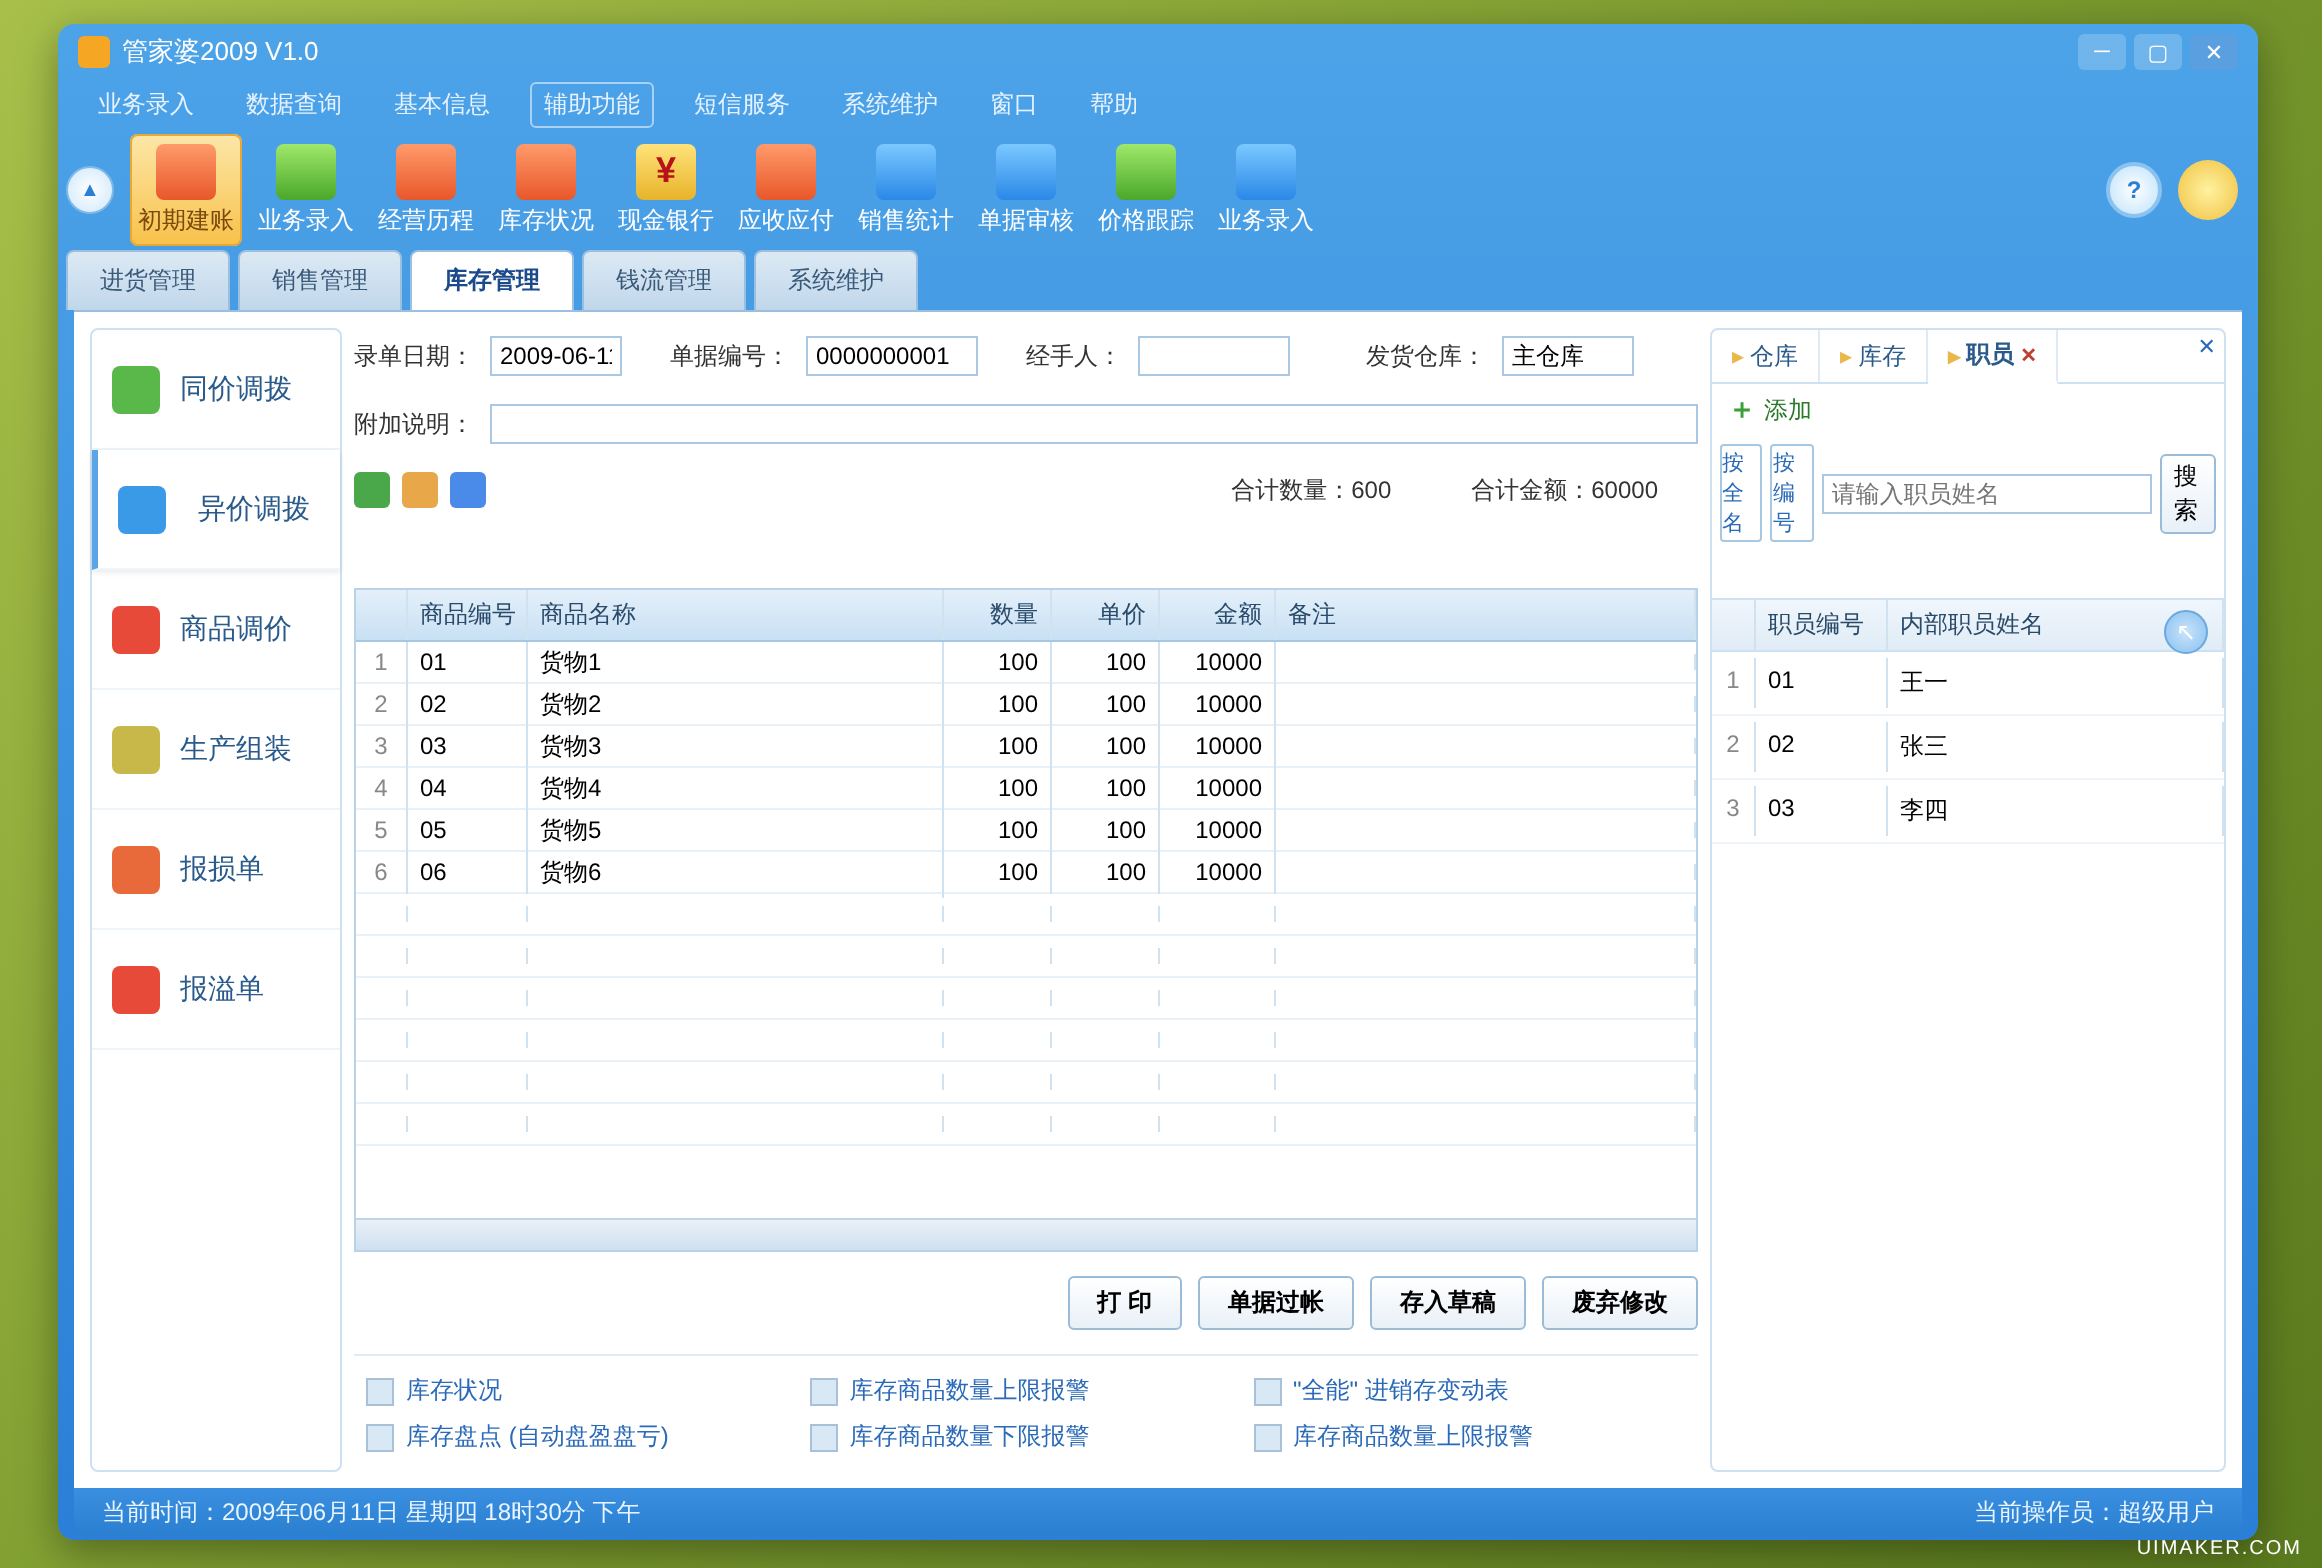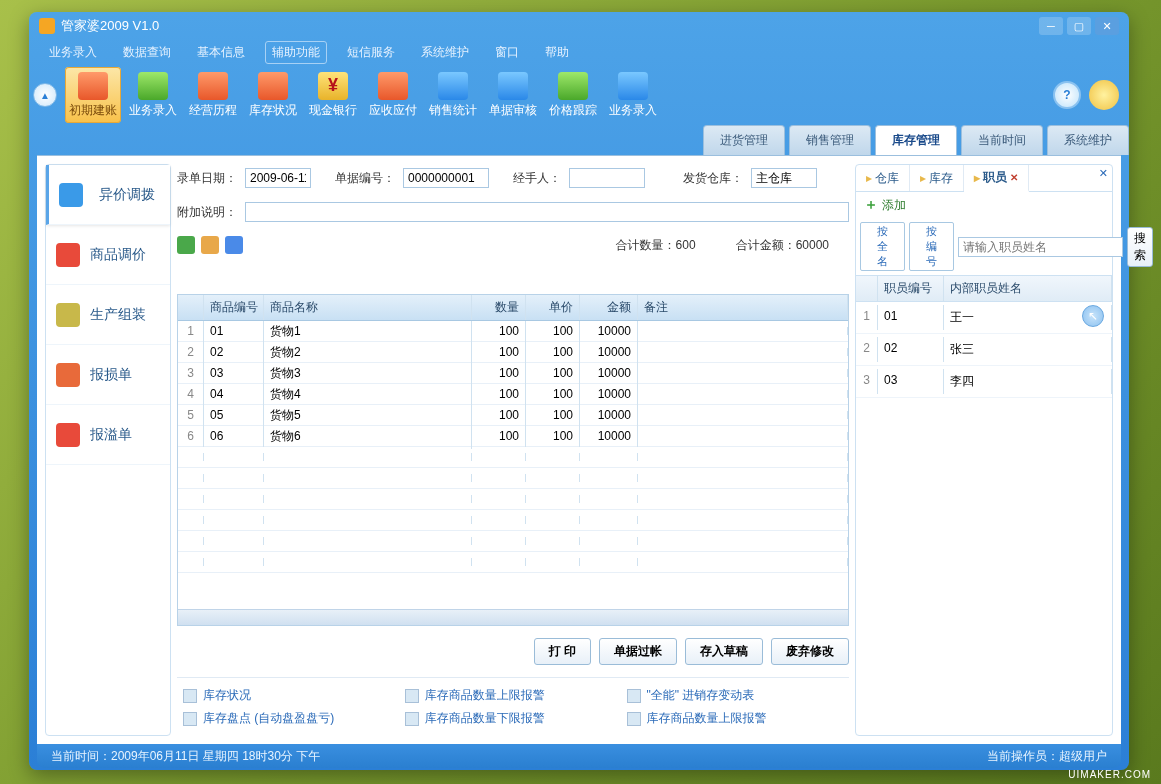--- a/index.html
+++ b/index.html
@@ -26,21 +26,21 @@
 .ic-red { background: linear-gradient(#ff9a6a,#e8572a); }
 .ic-grn { background: linear-gradient(#9ee86a,#4aa82a); }
 .ic-yel { background: linear-gradient(#ffe37a,#e8b32a); color:#b6121a;font-weight:bold; }
 .ic-blu2 { background: linear-gradient(#7ac8ff,#2a88e8); }
 .tright { margin-left: auto; display: flex; gap: 8px; align-items: center; }
 .roundbtn { width: 28px; height: 28px; border-radius: 50%; background: radial-gradient(#fff,#bde2fb); border: 2px solid #8ac2f0; cursor: pointer; display:flex;align-items:center;justify-content:center;color:#2a7fd6;font-weight:bold; }
 .feath { width: 30px; height: 30px; background: radial-gradient(#fff2a0,#f0c040); border-radius: 50%; cursor: pointer; }
 
 .content { flex: 1; background: #fff; margin: 0 8px 0 8px; border-radius: 4px 4px 0 0; display: flex; flex-direction: column; position: relative; }
 
-.maintabs { display: flex; gap: 4px; padding: 0 0 0 4px; margin-top: -1px; background: transparent; position: relative; top: 0; justify-content: flex-end; }
+.maintabs { display: flex; gap: 4px; padding: 0 0 0 4px; margin-top: -1px; background: transparent; position: relative; top: 0; }
 .mtab { padding: 6px 16px; background: linear-gradient(#dce9f4,#c0d7eb); border: 1px solid #9bbfde; border-bottom: none; border-radius: 4px 4px 0 0; cursor: pointer; color: #3a5a7a; }
 .mtab.active { background: #fff; color: #1a4a8a; font-weight: bold; }
 
 .inner { flex: 1; display: flex; background: #fff; border-top: 1px solid #9bbfde; padding: 8px; gap: 6px; position: relative; }
 
 
 .leftnav { width: 126px; border: 1px solid #cde1f2; border-radius: 4px; background: #fff; display: flex; flex-direction: column; }
 .lnitem { height: 60px; display: flex; align-items: center; gap: 10px; padding: 0 10px; border-bottom: 1px solid #eef5fb; cursor: pointer; font-size: 14px; color: #2a5a8a; }
 .lnitem .lic { width: 24px; height: 24px; border-radius: 4px; }
 .lnitem.sel { background: #fff; box-shadow: 0 1px 3px rgba(0,0,0,.1); border-left: 3px solid #5aa5e8; gap: 16px; }
@@ -74,22 +74,22 @@
 
 .rpanel { width: 258px; border: 1px solid #cde1f2; border-radius: 4px; display: flex; flex-direction: column; position: relative; }
 .rclose { position: absolute; right: 4px; top: 2px; color: #2a6ab8; cursor: pointer; font-size: 11px; }
 .rtabs { display: flex; border-bottom: 1px solid #cde1f2; }
 .rtab { padding: 4px 10px; cursor: pointer; color: #2a5a8a; border-right: 1px solid #e0eaf4; display:flex;align-items:center;gap:3px; }
 .rtab.active { background: #fff; border-bottom: 2px solid #fff; margin-bottom: -1px; font-weight: bold; }
 .rtab .tx { color:#c04030;font-size:10px; }
 .raddbtn { padding: 4px 8px; display:flex;align-items:center;gap:4px;color:#2a7a2a;cursor:pointer; }
 .raddbtn .plus { color:#3aa03a;font-weight:bold;font-size:14px; }
 .rsearch { display: flex; gap: 4px; padding: 4px; align-items: center; }
-.linkbtn { color: #2a6ab8; border: 1px solid #a8c8e2; padding: 1px 16px; border-radius: 2px; cursor: pointer; font-size: 11px; }
-.rgrid { flex: 1; border-top: 1px solid #cde1f2; display:flex;flex-direction:column; }
+.linkbtn { color: #2a6ab8; border: 1px solid #a8c8e2; padding: 1px 0; border-radius: 2px; cursor: pointer; font-size: 11px; }
+.rgrid { flex: 1; border-top: 1px solid #cde1f2; display:flex;flex-direction:column;margin-top:24px; }
 .rghead { display: flex; background: linear-gradient(#f0f6fc,#e0ecf6); border-bottom:1px solid #cde1f2; }
 .rc0{width:22px;text-align:center;color:#888;} .rc1{width:66px;} .rc2{flex:1;}
 .rgrow { display: flex; border-bottom: 1px solid #eef4fa; padding: 3px 0; }
 .hint { position: absolute; right: 8px; top: 140px; width: 22px; height: 22px; border-radius: 50%; background: radial-gradient(#c8e4fa,#8ac0f0); border:1px solid #6aa8e0; cursor:pointer; display:flex;align-items:center;justify-content:center;color:#fff; }
 
 .statusbar { height: 24px; background: linear-gradient(#3a8fe0,#2a7fd0); color: #e8f4ff; display: flex; align-items: center; padding: 0 14px; border-radius: 0 0 8px 8px; margin: 0 8px 2px 8px; font-size: 12px; }
 .statusbar .r { margin-left: auto; }
 </style>
 </head>
 <body>
@@ -164,28 +164,32 @@
     <div class="tright">
       <div class="roundbtn">?</div>
       <div class="feath"></div>
     </div>
   </div>
 
   <div class="maintabs" id="maintabs">
       <div class="mtab">进货管理</div>
       <div class="mtab">销售管理</div>
       <div class="mtab active">库存管理</div>
-      <div class="mtab">当前时间</div>
+      <div class="mtab">钱流管理</div>
       <div class="mtab">系统维护</div>
     </div>
 
   <div class="content">
     <div class="inner">
 
       <div class="leftnav" id="leftnav">
+          <div class="lnitem">
+            <div class="lic" style="background:#5ab84a"></div>
+            <span>同价调拨</span>
+          </div>
           <div class="lnitem sel">
             <div class="lic" style="background:#3a9ae8"></div>
             <span>异价调拨</span>
           </div>
           <div class="lnitem">
             <div class="lic" style="background:#e84a3a"></div>
             <span>商品调价</span>
           </div>
           <div class="lnitem">
             <div class="lic" style="background:#c8b84a"></div>

